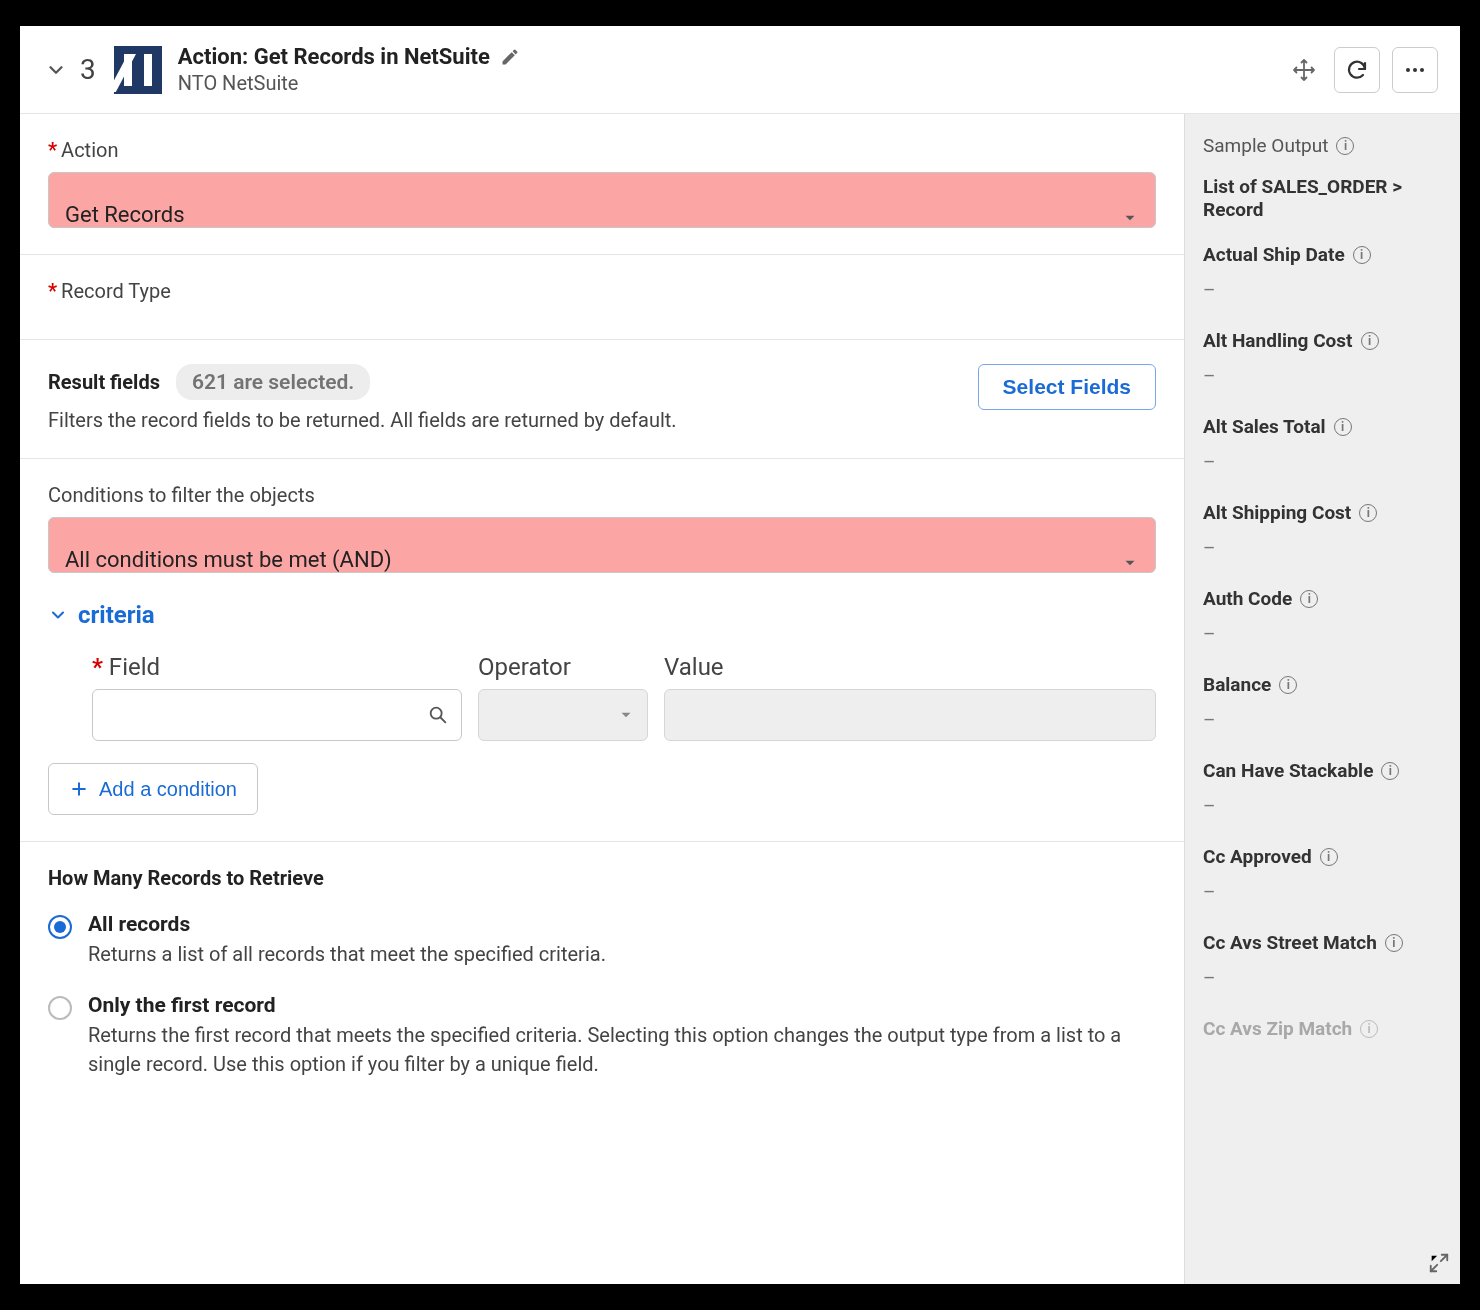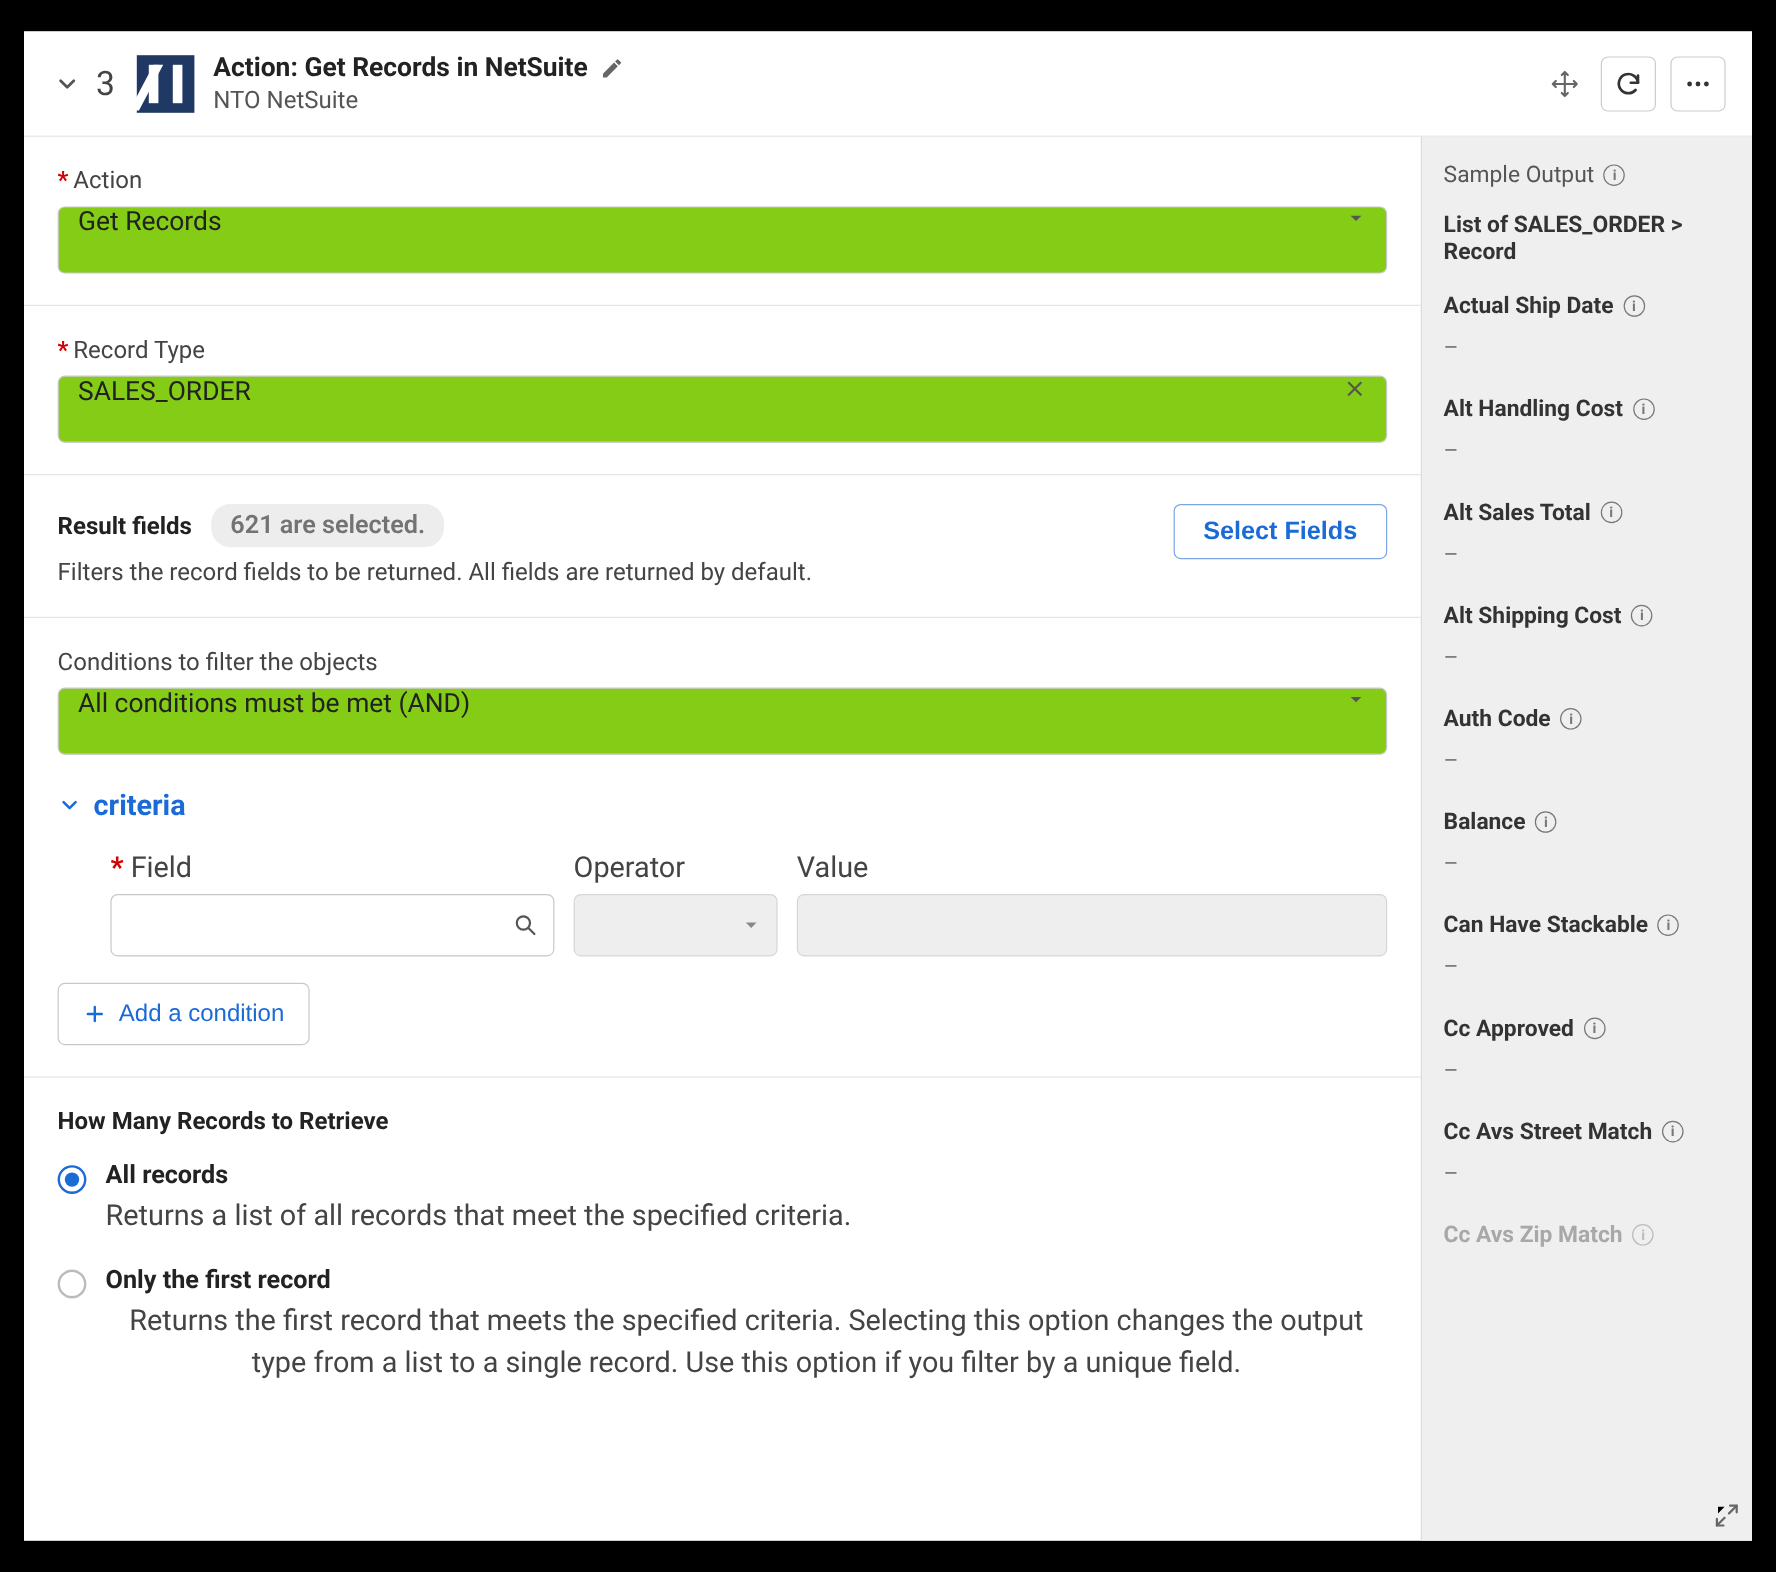--- a/index.html
+++ b/index.html
@@ -124,23 +124,23 @@
   }
   .req-star {
     color:#d60000;
     font-weight:700;
   }
   .select-box, .input-box {
     width:100%;
     height:56px;
     border:1px solid #c8c8c8;
     border-radius:6px;
-    background:#84cc16;
-    display:flex;
-    align-items:flex-start;
+    background:#fca5a5;
+    display:flex;
+    align-items:flex-end;
     padding:0 16px;
     font-size:22px;
     color:#222;
     cursor:pointer;
   }
   .select-box .caret, .input-box .clear {
     margin-left:auto;
     color:#555;
   }
   
@@ -250,24 +250,23 @@
   .radio.checked .dot {
     width:12px;height:12px;border-radius:50%;background:#1b6bd6;
   }
   .radio-texts .rt-title {
     font-size:21px;
     font-weight:700;
     color:#222;
     margin-bottom:4px;
   }
   .radio-texts .rt-desc {
-    font-size:24px;
+    font-size:20px;
     color:#444;
     line-height:1.45;
-    text-align:center;
   }
   
   .sidebar {
     width:276px;
     background:#efefef;
     border-left:1px solid #ddd;
     padding: 20px 18px 20px 18px;
     overflow:hidden;
     font-size:19px;
     color:#333;
@@ -357,28 +356,20 @@
                 </svg>
           </span>
         </div>
       </div>
 
       <div class="section">
         <div class="label">
               <span class="req-star">*</span>
               <span>Record Type</span>
             </div>
-        <div class="input-box">
-          <span>SALES_ORDER</span>
-          <span class="clear">
-            <svg width="20" height="20" viewBox="0 0 24 24">
-                  <path d="M6 6l12 12M18 6L6 18" stroke="#555" stroke-width="2.2" stroke-linecap="round"></path>
-                </svg>
-          </span>
-        </div>
       </div>
 
       <div class="section">
         <div class="result-row">
           <div class="result-text">
             <div class="result-title-line">
               <span class="result-title">Result fields</span>
               <span class="pill">621 are selected.</span>
             </div>
             <div class="result-desc">Filters the record fields to be returned. All fields are returned by default.</div>

